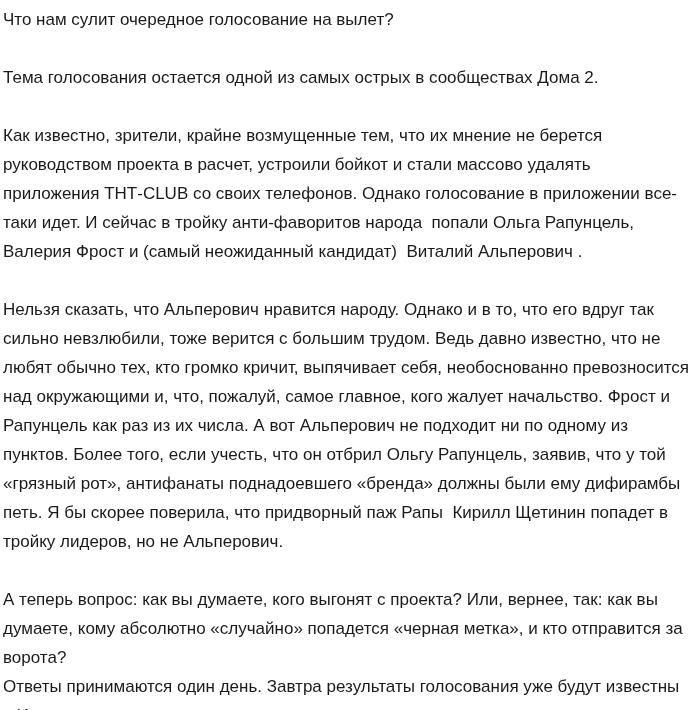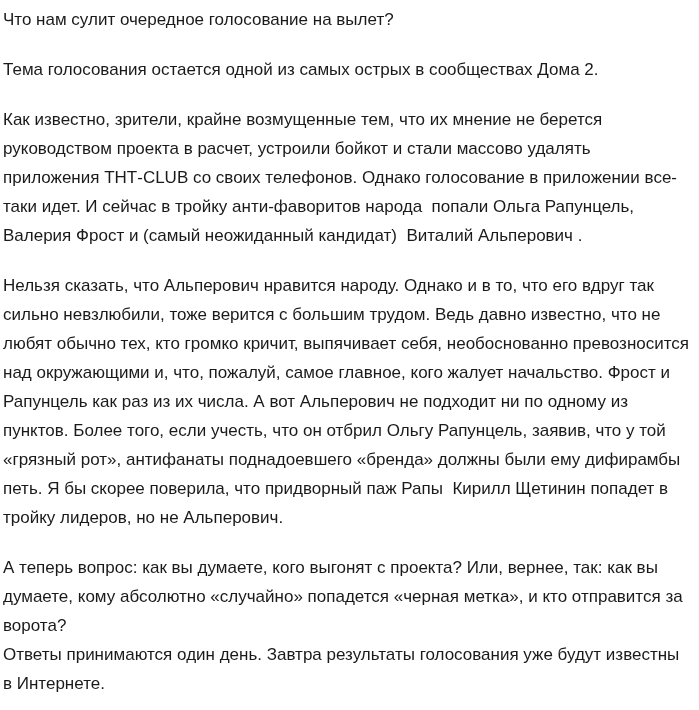--- a/index.html
+++ b/index.html
@@ -27,21 +27,21 @@
     font-size: 17px;
     line-height: 29px;
     color: #1a1a1a;
     text-align: left;
     white-space: pre-wrap;
     word-wrap: break-word;
     -webkit-font-smoothing: antialiased;
   }
   
   .para + .para {
-    margin-top: 21px;
+    margin-top: 29px;
   }
 </style>
 </head>
 <body>
 
 <article class="article">
   <p class="para">Что нам сулит очередное голосование на вылет?</p>
   <p class="para">Тема голосования остается одной из самых острых в сообществах Дома 2.</p>
   <p class="para">Как известно, зрители, крайне возмущенные тем, что их мнение не берется руководством проекта в расчет, устроили бойкот и стали массово удалять приложения ТНТ-CLUB со своих телефонов. Однако голосование в приложении все-таки идет. И сейчас в тройку анти-фаворитов народа  попали Ольга Рапунцель, Валерия Фрост и (самый неожиданный кандидат)  Виталий Альперович .</p>
   <p class="para">Нельзя сказать, что Альперович нравится народу. Однако и в то, что его вдруг так сильно невзлюбили, тоже верится с большим трудом. Ведь давно известно, что не любят обычно тех, кто громко кричит, выпячивает себя, необоснованно превозносится над окружающими и, что, пожалуй, самое главное, кого жалует начальство. Фрост и Рапунцель как раз из их числа. А вот Альперович не подходит ни по одному из пунктов. Более того, если учесть, что он отбрил Ольгу Рапунцель, заявив, что у той «грязный рот», антифанаты поднадоевшего «бренда» должны были ему дифирамбы петь. Я бы скорее поверила, что придворный паж Рапы  Кирилл Щетинин попадет в тройку лидеров, но не Альперович.</p>

